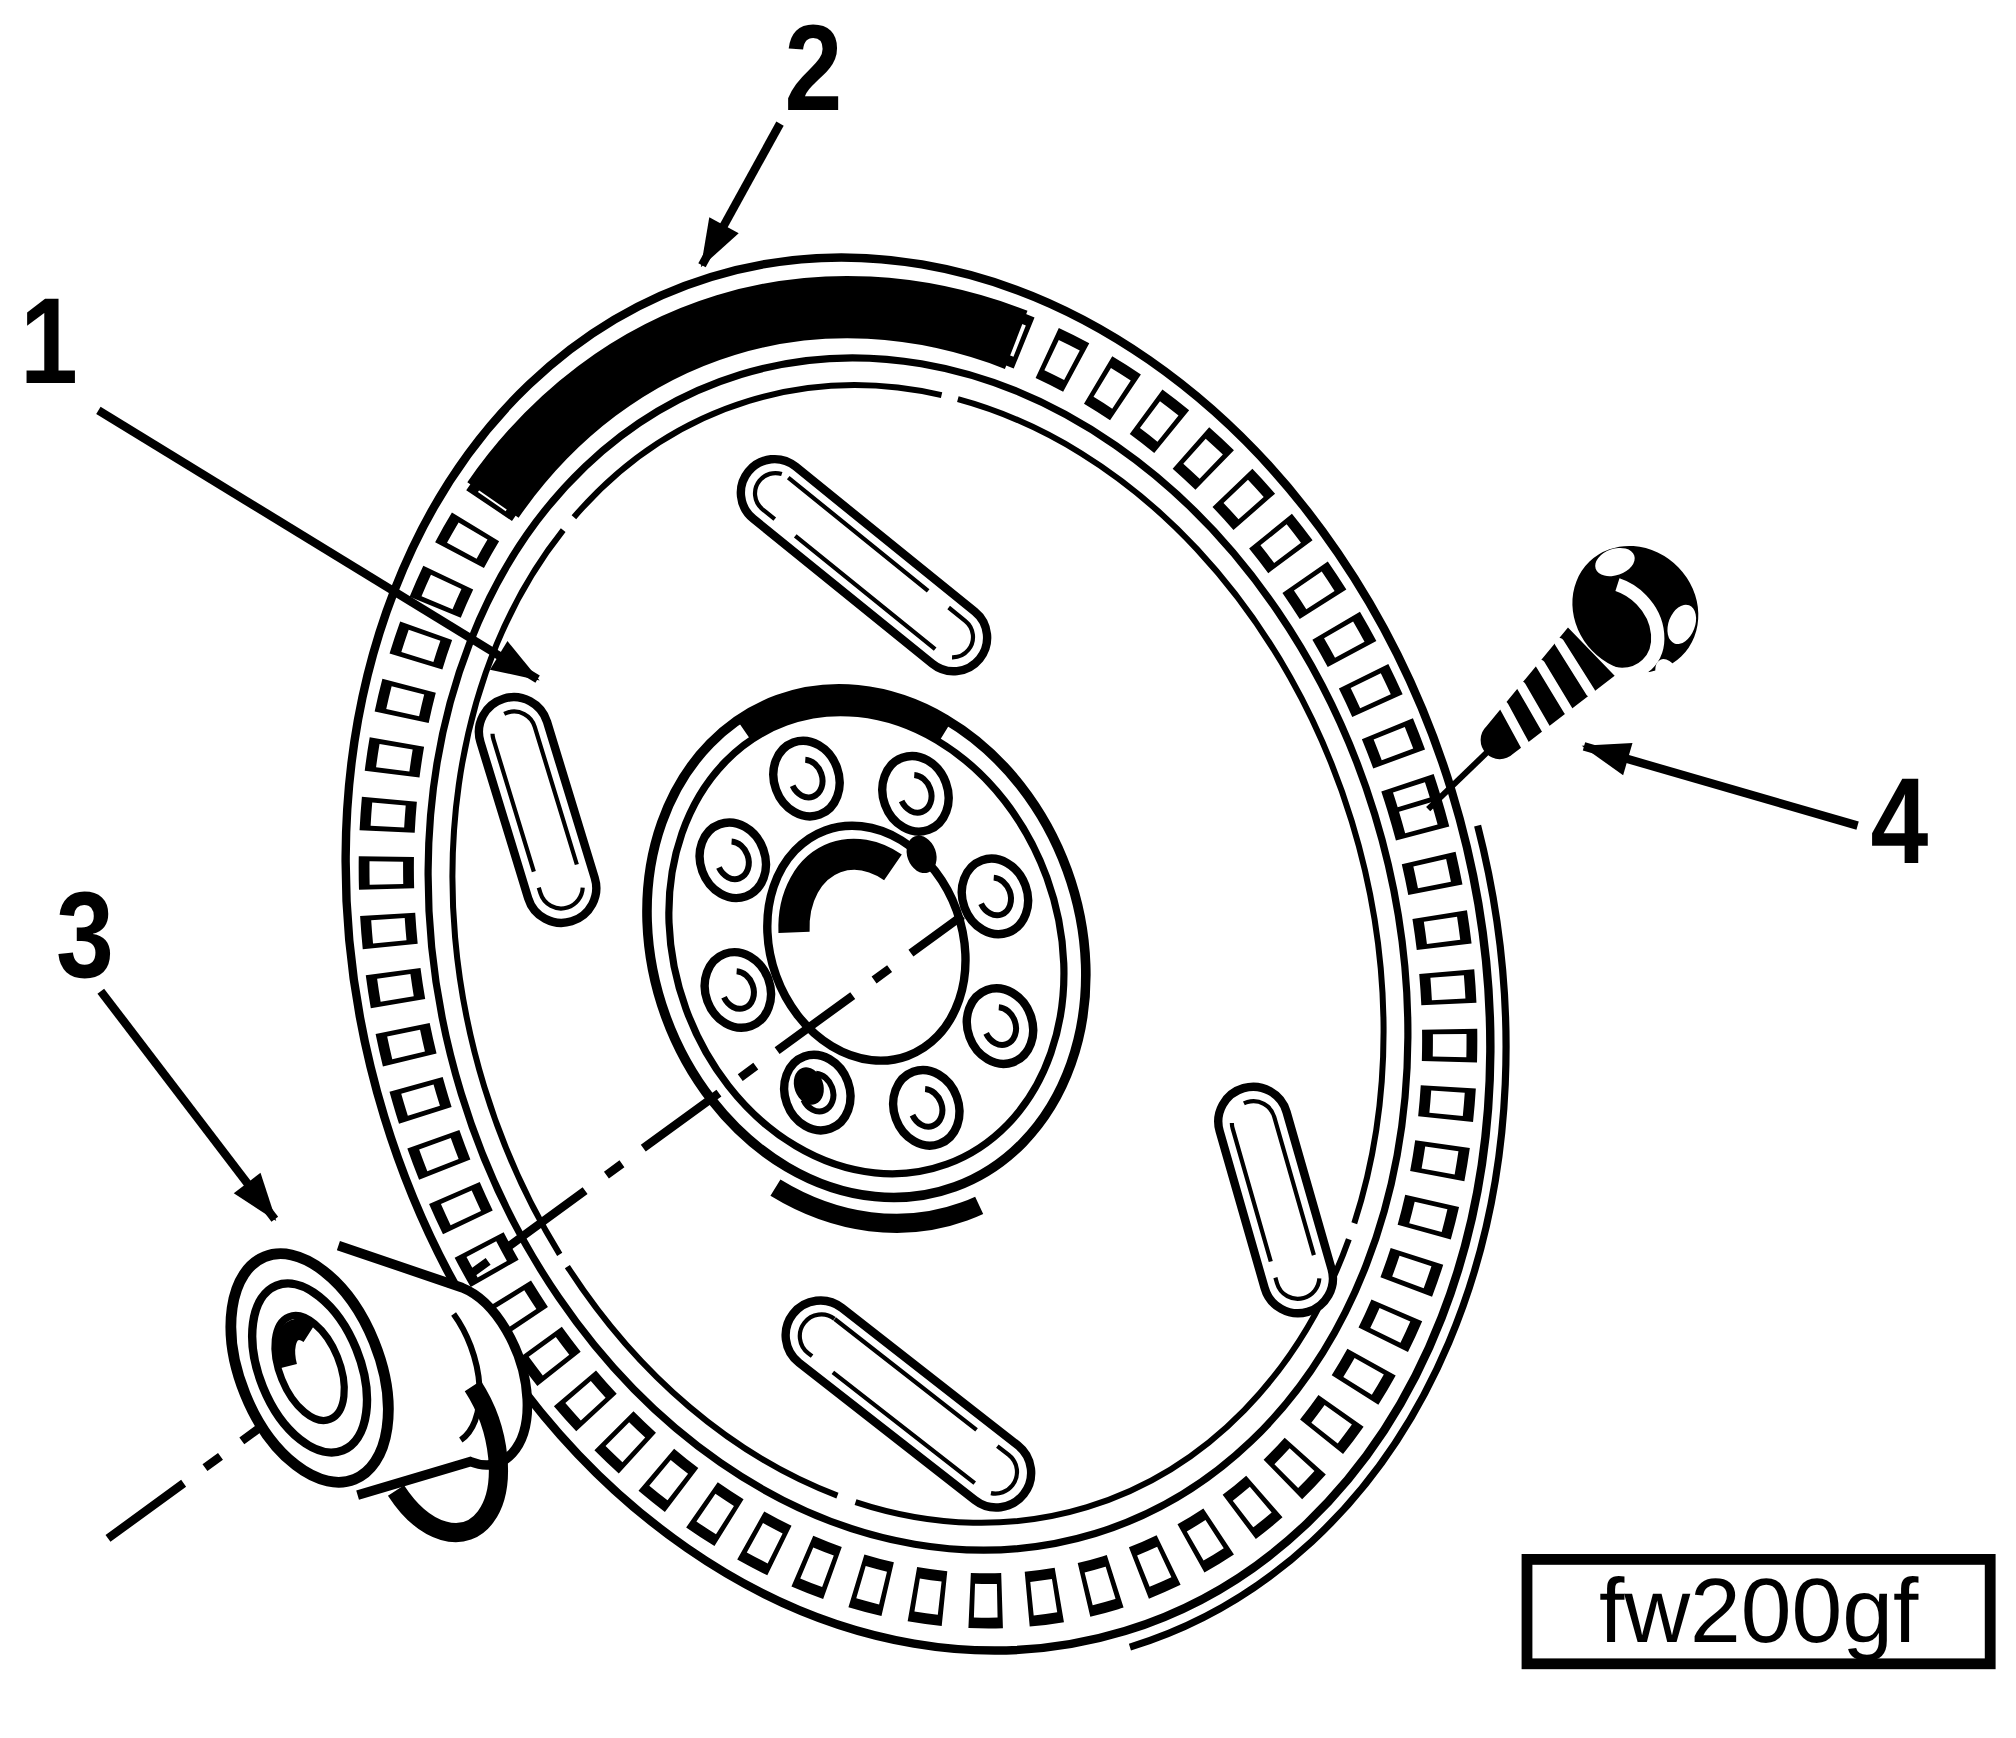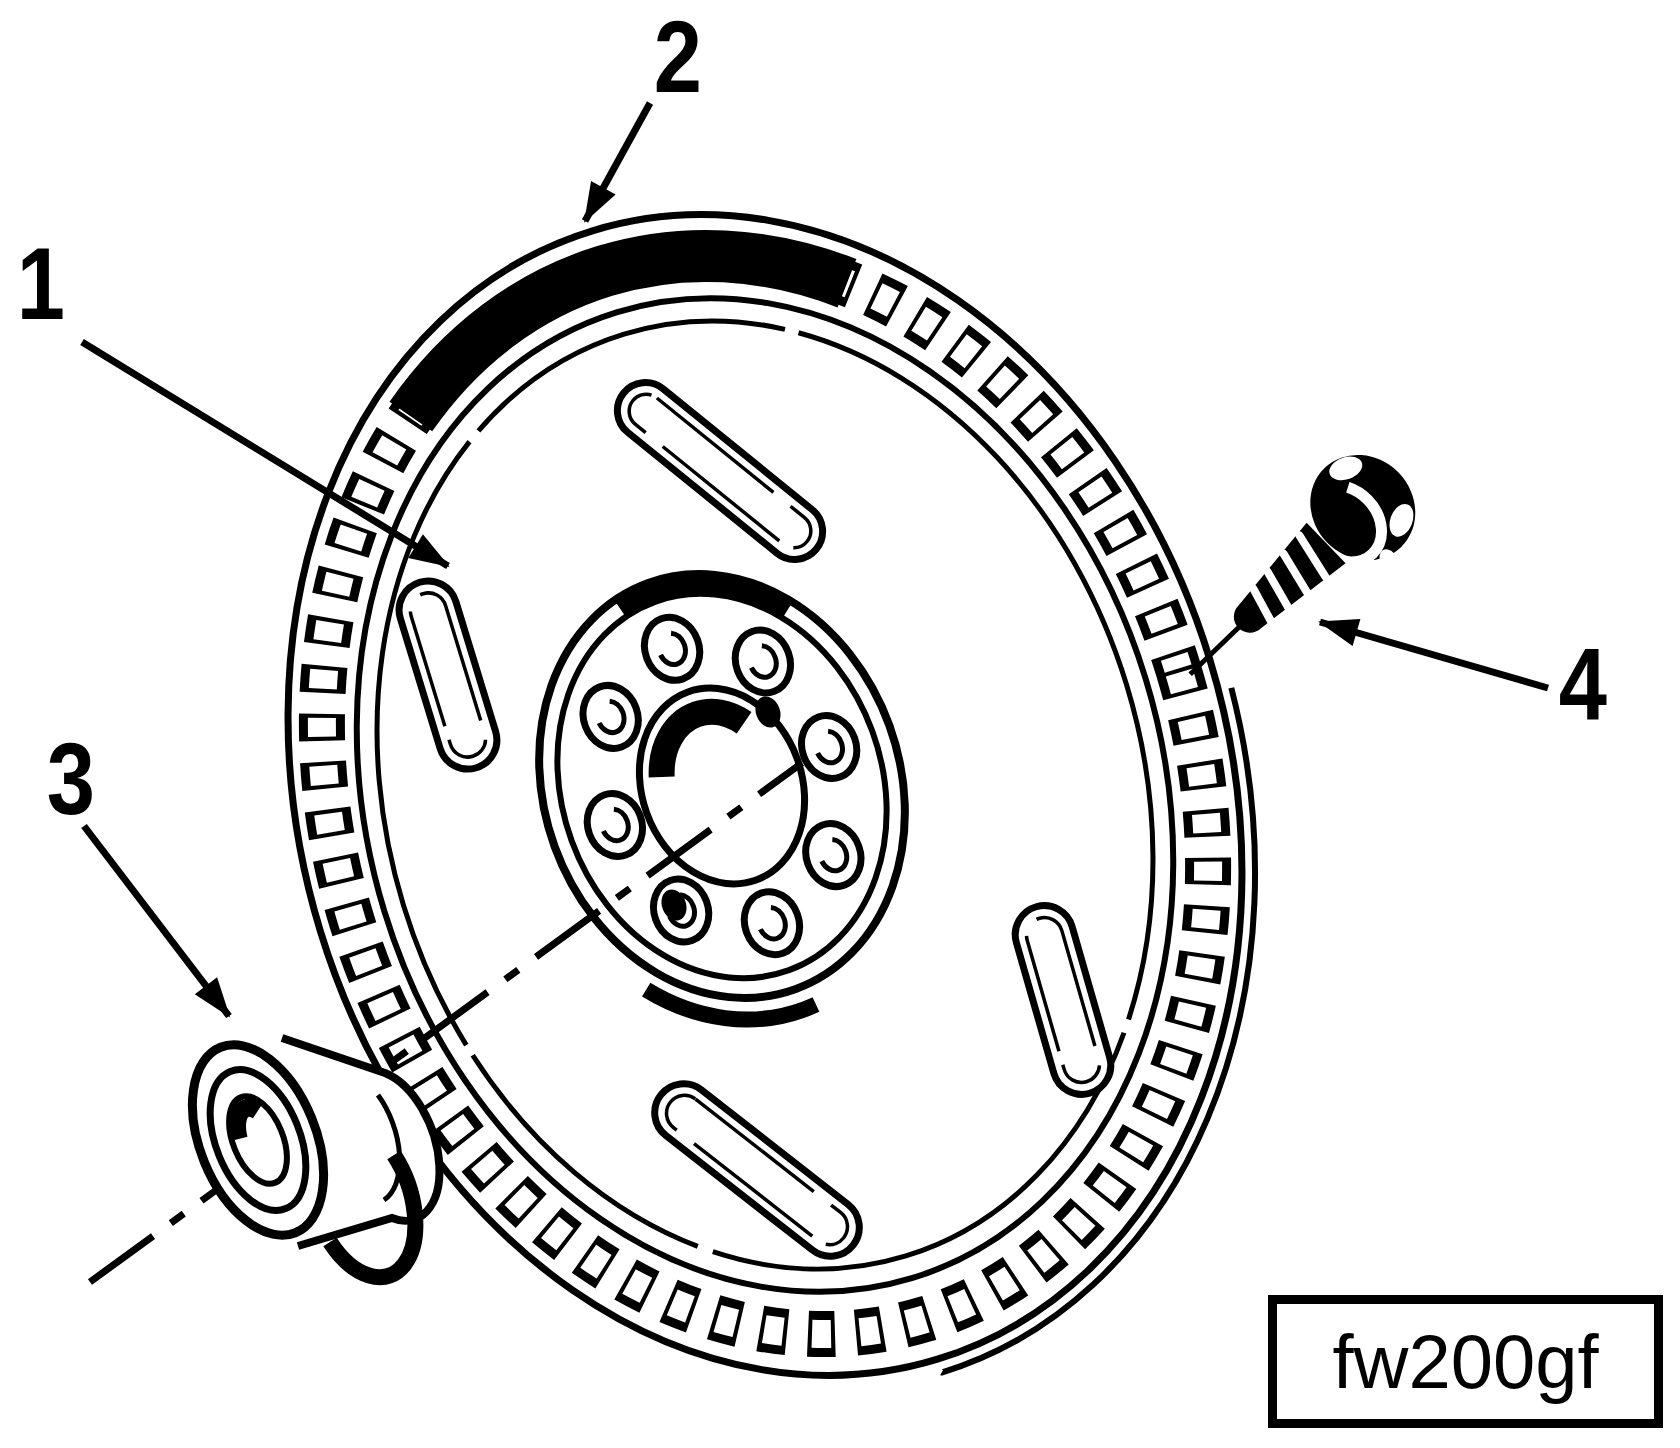--- a/index.html
+++ b/index.html
@@ -17,21 +17,21 @@
     font-weight:700;
     font-size:102px;
     color:#000;
     line-height:1;
     letter-spacing:-2px;
     user-select:none;
   }
   .figcode-box{
     position:absolute;
     left:1268px;top:1295px;
-    width:395px;height:133px;
+    width:395px;height:96px;
     border:9px solid #000;
     box-sizing:border-box;
     display:flex;align-items:center;justify-content:center;
     background:#fff;
   }
   .figcode-text{
     font-size:76px;
     color:#000;
     letter-spacing:0px;
     line-height:1;

